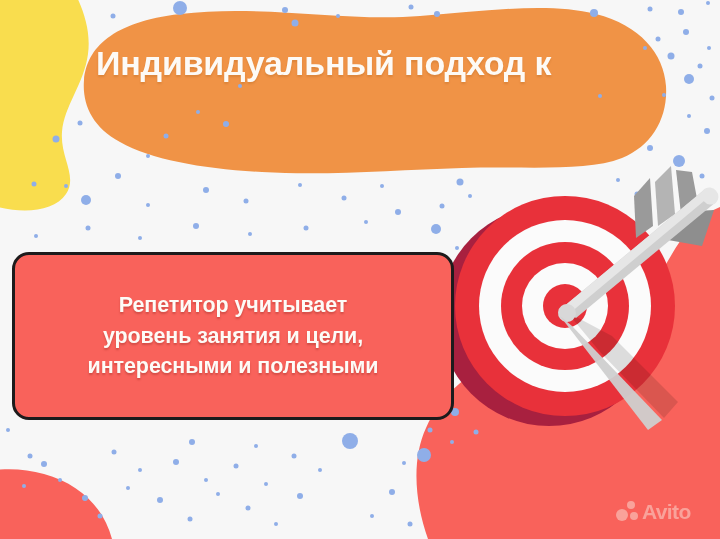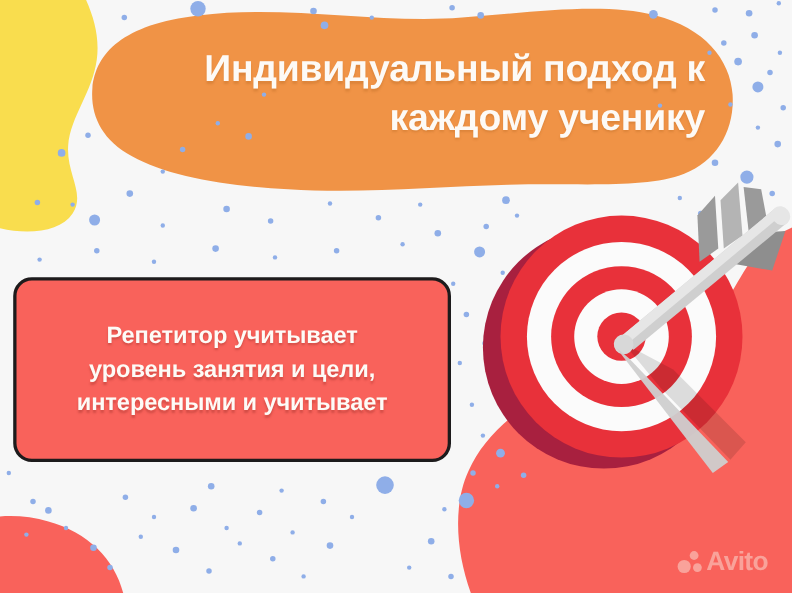--- a/index.html
+++ b/index.html
@@ -21,35 +21,35 @@
     top: 0; left: 0;
     width: 720px;
     height: 539px;
   }
   
   #title-text {
     position: absolute;
     left: 96px;
     top: 42px;
     width: 545px;
-    text-align: right;
+    text-align: left;
     font-size: 34px;
     font-weight: bold;
     line-height: 1.28;
     color: #fdfaf6;
     letter-spacing: -0.2px;
     text-shadow: 0 2px 2px rgba(150,80,20,0.22);
     z-index: 14;
   }
   
   #body-card {
     position: absolute;
     left: 12px;
     top: 252px;
-    width: 398px;
+    width: 442px;
     height: 168px;
     background: #f9625b;
     border: 3px solid #1d1b1c;
     border-radius: 17px;
     box-sizing: border-box;
     display: flex;
     align-items: center;
     justify-content: center;
     z-index: 15;
   }
@@ -82,21 +82,21 @@
   #avito-watermark .dots i {
     position: absolute;
     display: block;
     border-radius: 50%;
     background: #f9a8a0;
   }
   #avito-watermark .dots i.d1 { width: 12px; height: 12px; left: 0px;  top: 10px; }
   #avito-watermark .dots i.d2 { width: 8px;  height: 8px;  left: 11px; top: 2px;  }
   #avito-watermark .dots i.d3 { width: 8px;  height: 8px;  left: 14px; top: 13px; }
   #avito-watermark .wordmark {
-    font-size: 24px;
+    font-size: 21px;
     font-weight: bold;
     color: #f9a8a0;
     letter-spacing: -0.6px;
     line-height: 1;
   }
 </style>
 </head>
 <body>
 
 <div id="poster">
@@ -251,28 +251,27 @@
       <ellipse cx="567" cy="313" rx="9" ry="9" fill="#d8d8d8" transform="rotate(-40 567 313)"></ellipse>
 
       <ellipse cx="710" cy="196" rx="8" ry="9" fill="#e6e6e6" transform="rotate(-40 710 196)"></ellipse>
 
       <path fill="#cfcfcf" opacity="0.95" d="M 560,316 L 572,326 L 662,420 L 648,430 Z"></path>
     </g>
   </svg>
 
   <div id="title-text">
     <div>Индивидуальный подход к</div>
-    <div>каждому ученику</div>
   </div>
 
   <div id="body-card">
     <div id="body-text">
       <div>Репетитор учитывает</div>
       <div>уровень занятия и цели,</div>
-      <div>интересными и учитывает</div>
+      <div>интересными и полезными</div>
     </div>
   </div>
 
   <div id="avito-watermark">
     <span class="dots">
       <i class="d1"></i>
         <i class="d2"></i>
         <i class="d3"></i>
     </span>
     <span class="wordmark">Avito</span>

